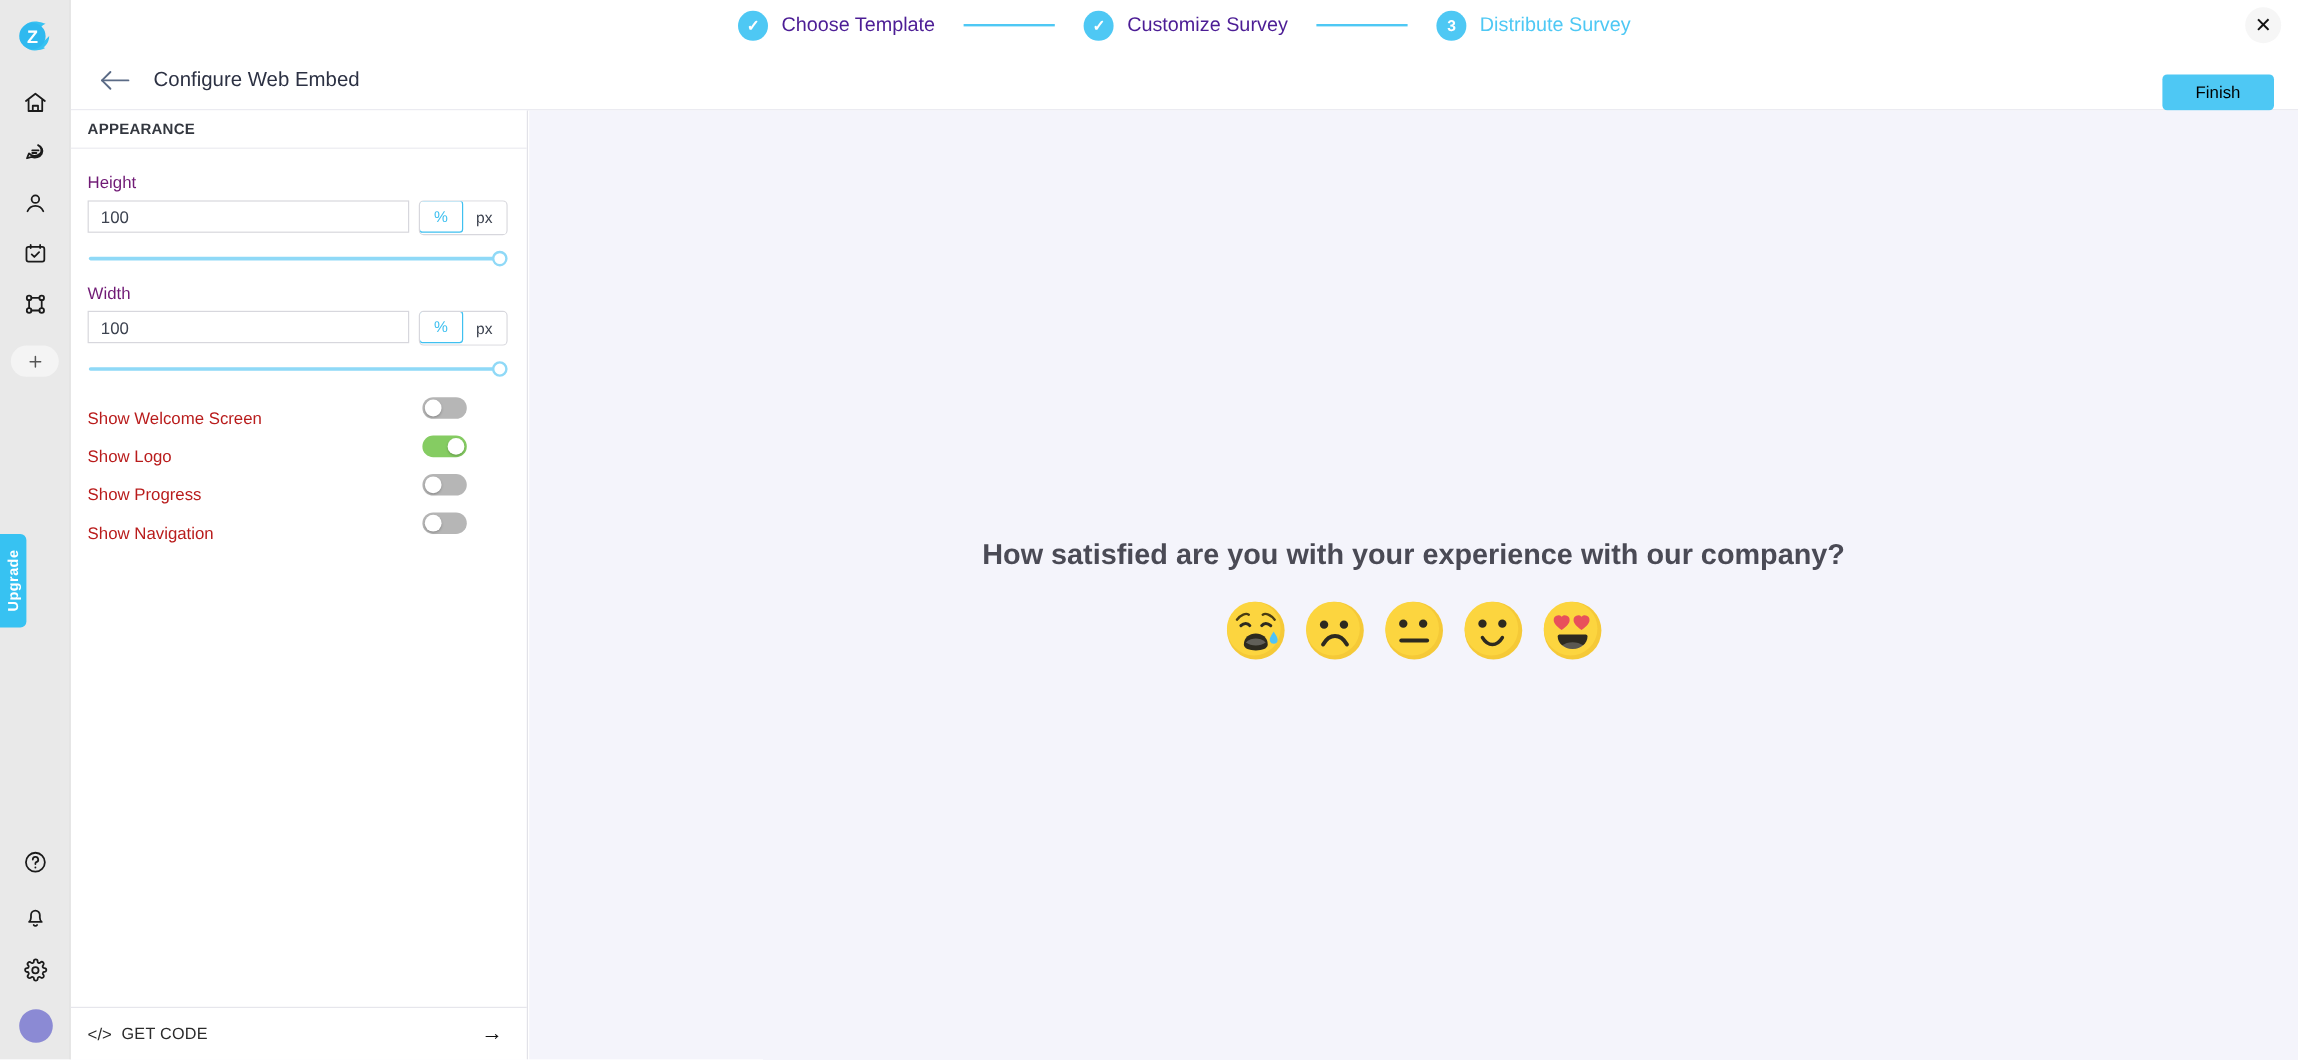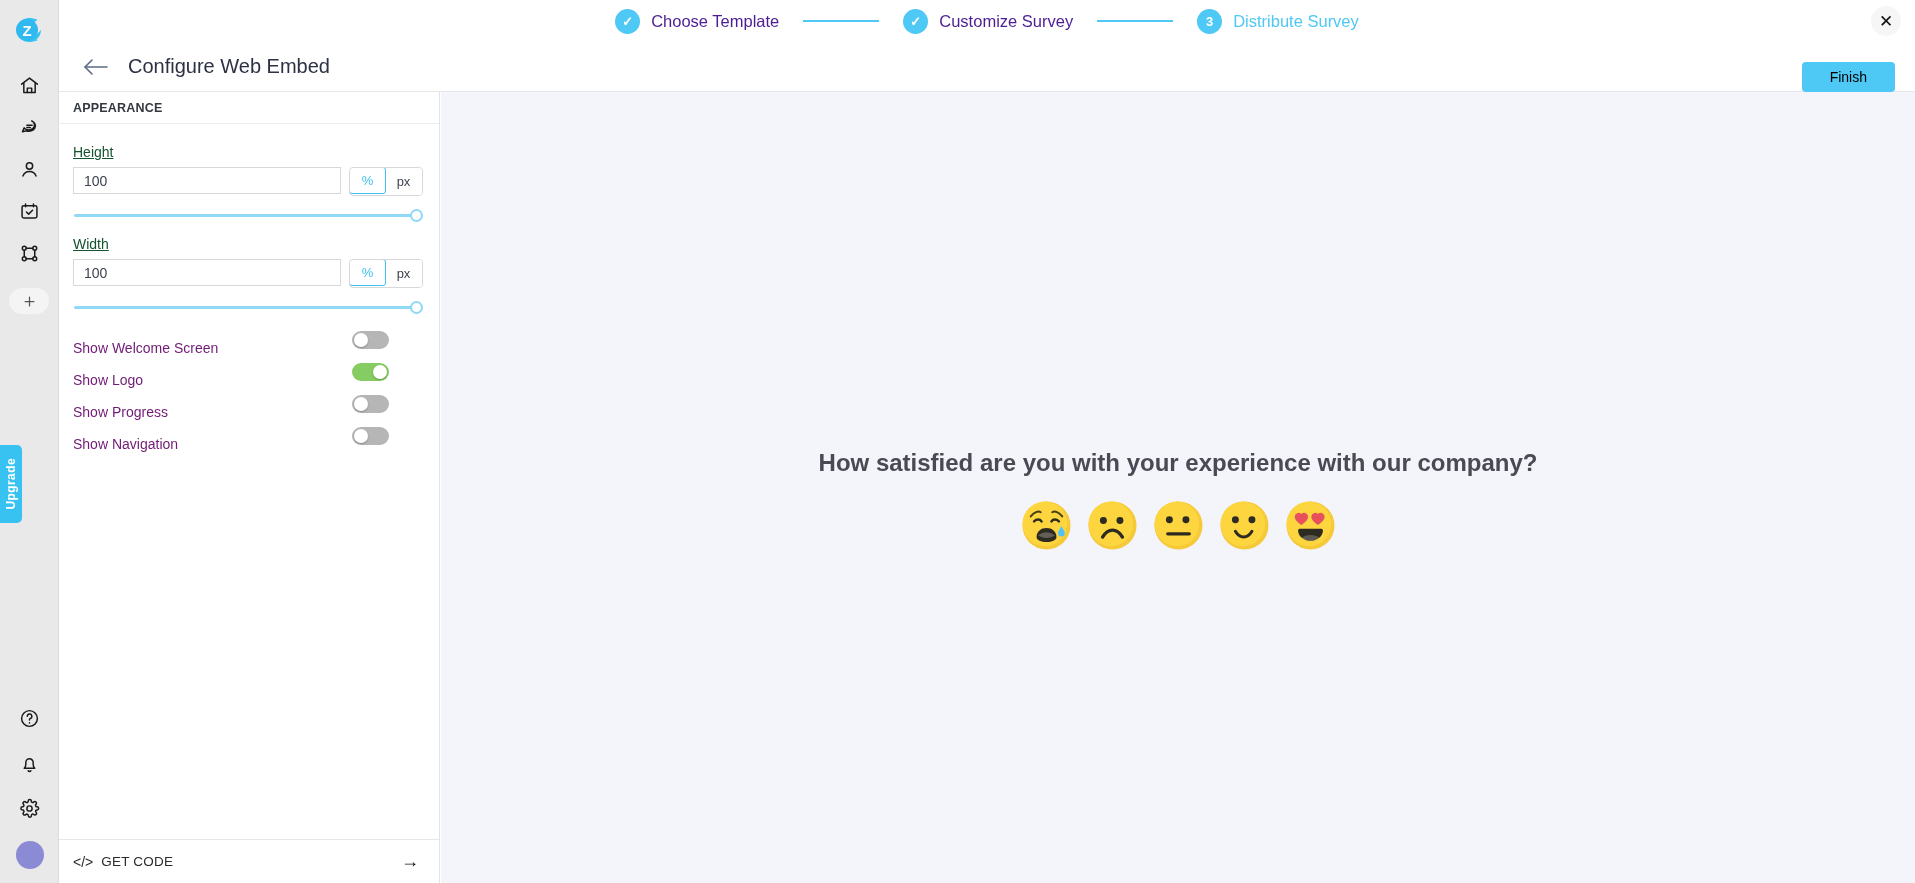--- a/index.html
+++ b/index.html
@@ -87,21 +87,21 @@
   #page-header {
     position: absolute; left: 59px; top: 42px; right: 0; height: 50px;
     background: #fff; border-bottom: 1px solid #e7e7ee;
     display: flex; align-items: center;
   }
   #back-arrow {
     margin-left: 24px; color: #5b6b86; cursor: pointer;
     display: flex; align-items: center;
   }
   #page-title {
-    margin-left: 19px; font-size: 20px; color: #2c3143; font-weight: normal;
+    margin-left: 19px; font-size: 17px; color: #2c3143; font-weight: normal;
   }
   #finish-btn {
     position: absolute; right: 20px; top: 20px;
     background: #4ec8f4; color: #000000; border: none;
     border-radius: 4px; padding: 0 28px; height: 30px;
     font-size: 14px; font-family: inherit; cursor: pointer;
   }
 
   
   #panel {
@@ -110,21 +110,21 @@
     background: #fff; border-right: 1px solid #e2e2e8;
     display: flex; flex-direction: column;
   }
   #panel-header {
     height: 32px; display: flex; align-items: center;
     padding-left: 14px; border-bottom: 1px solid #ececf1;
     font-size: 12.5px; font-weight: bold; color: #33373f; letter-spacing: .2px;
   }
   #panel-body { flex: 1; padding: 20px 16px 0 14px; }
 
-  .field-label { font-size: 14px; color: #14532d; margin-bottom: 7px; text-decoration: underline; }
+  .field-label { font-size: 14px; color: #701a75; margin-bottom: 7px; }
   .field-row { display: flex; align-items: stretch; }
   .num-input {
     flex: 1; height: 27px; border: 1px solid #d7d7dd; border-radius: 0;
     padding: 0 10px; font-size: 14px; color: #3d4350;
     font-family: inherit; outline: none; background: #fff;
   }
   .unit-group {
     display: flex; margin-left: 8px;
     border: 1px solid #d7d7dd; border-radius: 4px; overflow: hidden;
   }
@@ -146,21 +146,21 @@
     position: absolute; right: 0; top: 1px;
     width: 13px; height: 13px; border-radius: 50%;
     background: #fff; border: 2px solid #8fd9f7; cursor: pointer;
   }
   .spacer-sm { height: 14px; }
 
   .toggle-row {
     display: flex; align-items: center; justify-content: space-between;
     height: 32px; padding-right: 34px;
   }
-  .toggle-label { font-size: 14px; color: #701a75; margin-top: 16px; }
+  .toggle-label { font-size: 14px; color: #b91c1c; margin-top: 16px; }
   .switch {
     width: 37px; height: 18px; border-radius: 9px;
     background: #b6b6b6; position: relative; cursor: pointer; flex: none;
   }
   .switch.on { background: #85cc62; }
   .switch .knob {
     position: absolute; top: 2px; left: 2px;
     width: 14px; height: 14px; border-radius: 50%;
     background: #fff; box-shadow: 0 1px 2px rgba(0,0,0,.25);
   }

